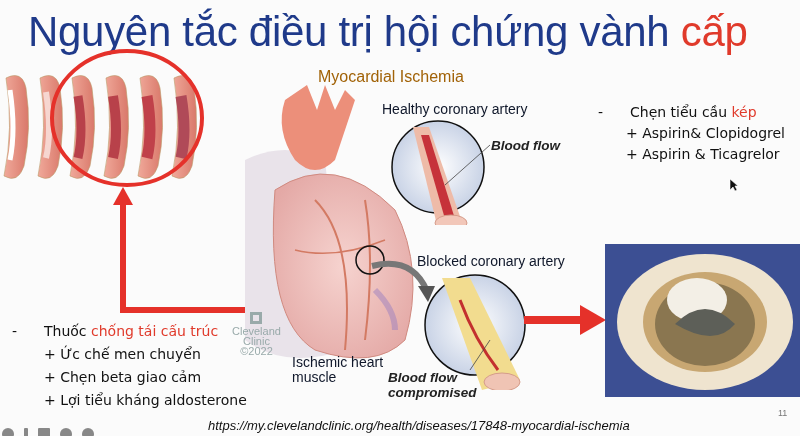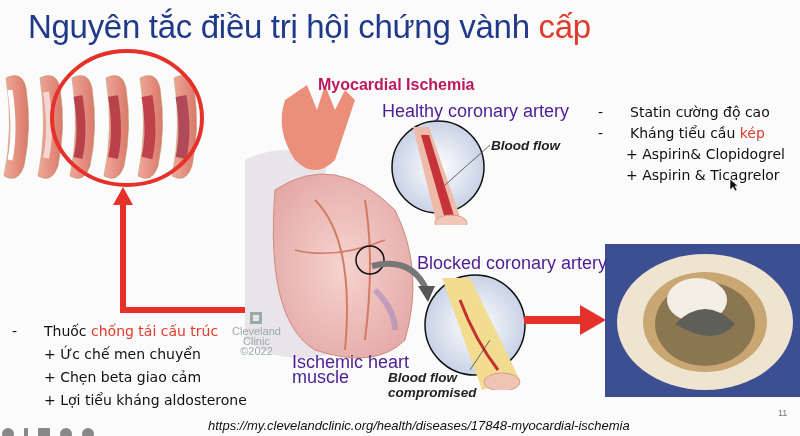--- a/index.html
+++ b/index.html
@@ -1,21 +1,21 @@
 <!DOCTYPE html>
 <html><head>
 <meta charset="utf-8">
 <style>
   html, body { margin:0; padding:0; }
   body { width:800px; height:436px; background:#fbfbfb; position:relative; overflow:hidden; font-family:"Liberation Sans", sans-serif; }
   .abs { position:absolute; }
-  .title { left:28px; top:8px; font-size:33px; color:#1f3a8a; letter-spacing:-0.3px; white-space:nowrap;text-align:right; }
+  .title { left:28px; top:8px; font-size:42px; color:#1f3a8a; letter-spacing:-0.3px; white-space:nowrap;text-align:right; }
   .title .accent { color:#e03a2b; }
-  .fig-title { left:318px; top:76px; font-size:16px; font-weight:bold; color:#be185d; }
-  .fig-label { font-size:18px; color:#4c1d95; white-space:nowrap; }
+  .fig-title { left:318px; top:68px; font-size:16px; font-weight:normal; color:#a16207; }
+  .fig-label { font-size:14px; color:#0f172a; white-space:nowrap; }
   .fig-italic { font-size:13.5px; font-style:italic; color:#222; white-space:nowrap;font-weight:bold; }
   .bullets { font-family:"DejaVu Sans", sans-serif; font-size:14px; color:#111; line-height:23px; }
   .bullets .red { color:#e03a2b; }
   .bullet-row { white-space:nowrap; }
   .dash { display:inline-block; width:32px; }
   .sub { padding-left:32px; }
   .url { left:208px; top:418px; font-size:13px; font-style:italic; color:#111; }
   .pagenum { left:778px; top:408px; font-size:9px; color:#777; }
   .logo { left:232px; top:312px; text-align:center; font-size:11px; color:#9aa; line-height:10px; }
   .toolbar { left:2px; top:428px; display:flex; gap:10px; }
@@ -135,22 +135,21 @@
   <div>muscle</div>
 </div>
 <div class="abs logo">
   <div style="width:12px;height:12px;margin:0 auto 2px;border:3px solid #9aa;box-sizing:border-box"></div>
   <div>Cleveland</div>
   <div>Clinic</div>
   <div>©2022</div>
 </div>
 
 <div class="abs bullets" style="left:598px;top:102px;line-height:21px">
-  <div class="bullet-row"><span class="dash">-</span><span>Statin cường độ cao</span></div>
-  <div class="bullet-row"><span class="dash">-</span><span>Kháng tiểu cầu </span><span class="red">kép</span></div>
+  <div class="bullet-row"><span class="dash">-</span><span>Chẹn tiểu cầu </span><span class="red">kép</span></div>
   <div class="bullet-row sub" style="padding-left:28px">+ Aspirin&amp; Clopidogrel</div>
   <div class="bullet-row sub" style="padding-left:28px">+ Aspirin &amp; Ticagrelor</div>
 </div>
 
 <svg class="abs" style="left:729px;top:178px" width="10" height="14">
   <polygon points="1,1 1,12 4,9 6,13 8,12 6,8 9,8" fill="#111" stroke="#fff" stroke-width="0.6"></polygon>
 </svg>
 
 <div class="abs bullets" style="left:12px;top:320px">
   <div class="bullet-row"><span class="dash">-</span><span>Thuốc </span><span class="red">chống tái cấu trúc</span></div>

